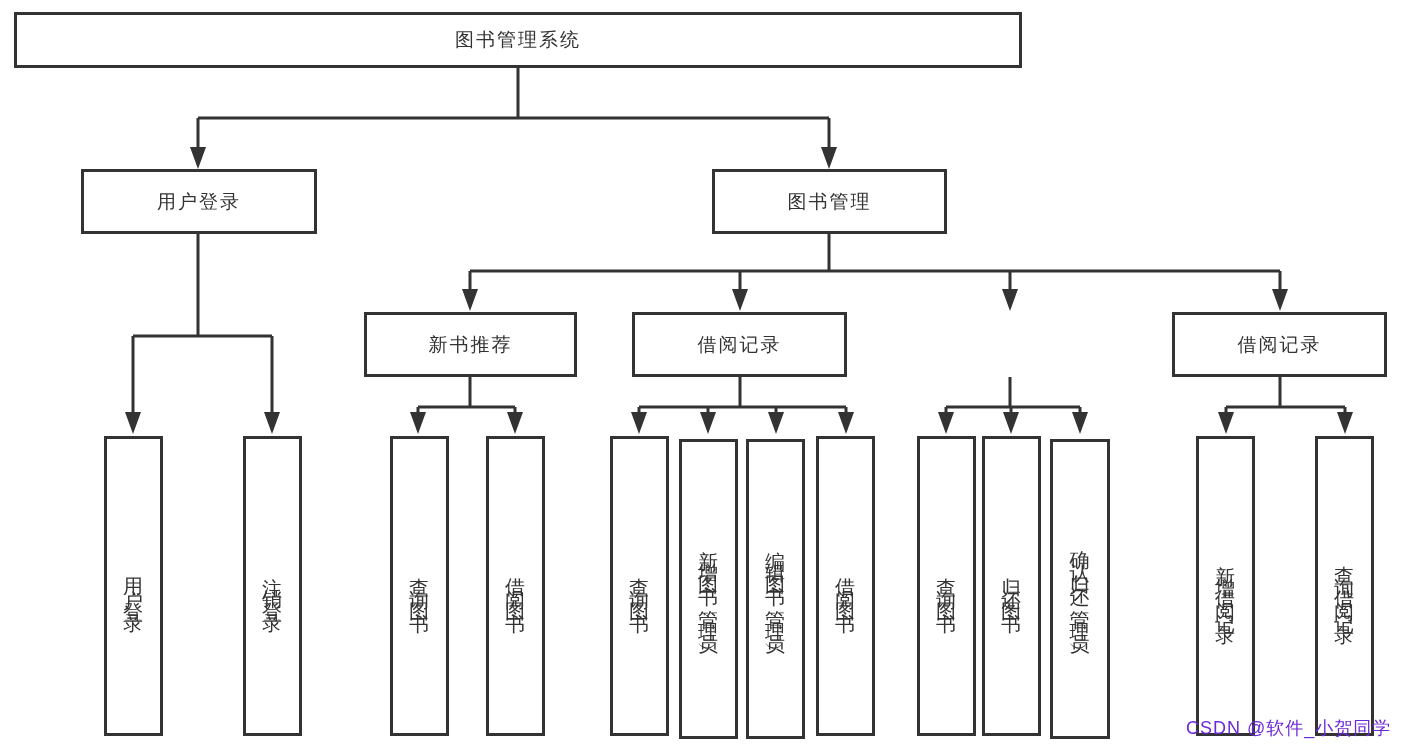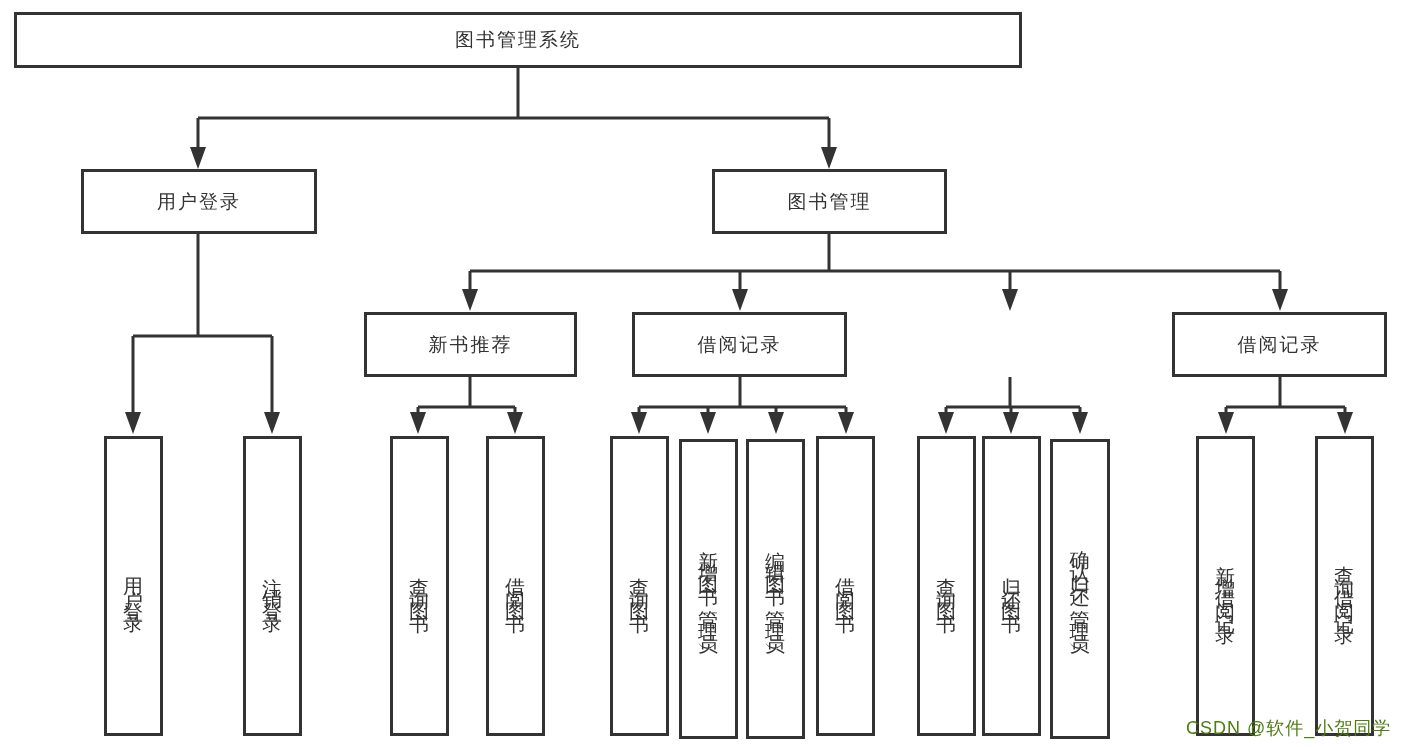--- a/index.html
+++ b/index.html
@@ -20,21 +20,21 @@
   .hbox{font-size:19px;letter-spacing:2px;}
   .root{font-size:19px;letter-spacing:2px;}
   .vbox .vtext{
     writing-mode:vertical-lr;
     text-orientation:mixed;
     font-size:20px;line-height:1;letter-spacing:0.6em;
     color:#333333;white-space:nowrap;
   }
   .watermark{
     position:absolute;z-index:5;
-    font-size:18px;color:#4d7c0f;letter-spacing:1px;
+    font-size:18px;color:#6d28d9;letter-spacing:1px;
     white-space:nowrap;
   }
 </style>
 </head>
 <body>
 
 <div class="stage">
 
   <svg class="lines" width="1405" height="747" viewBox="0 0 1405 747" aria-hidden="true">
     <path fill="none" stroke="#333333" stroke-width="3" d="

